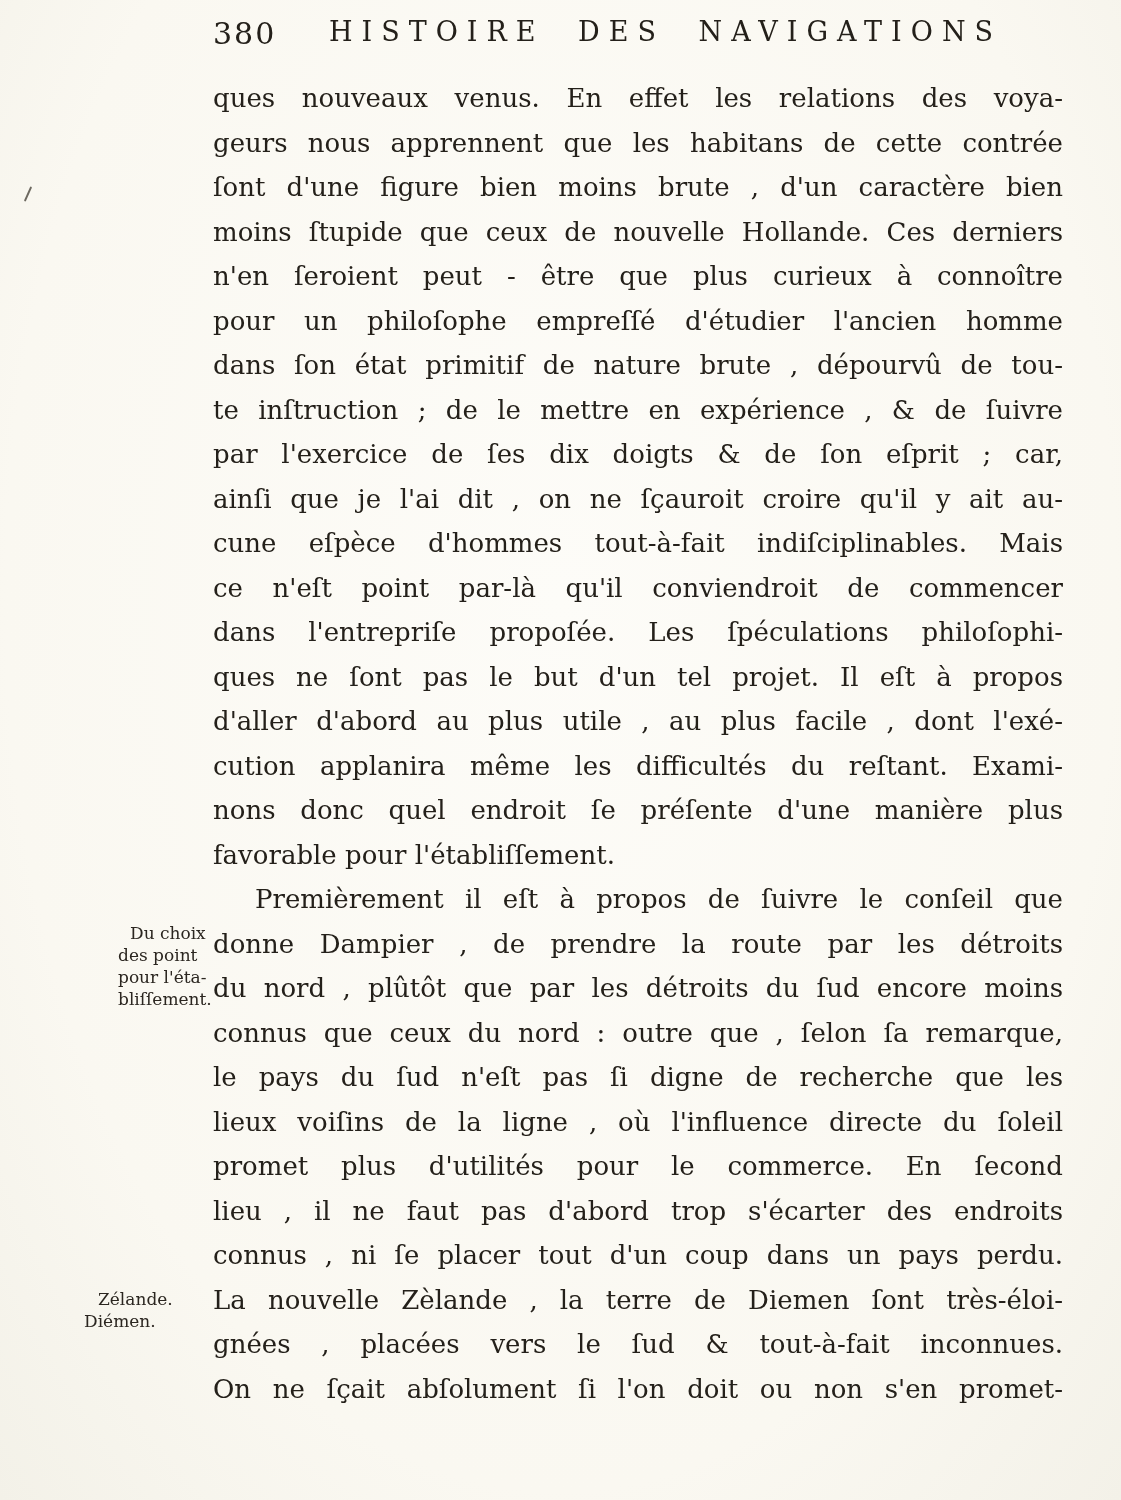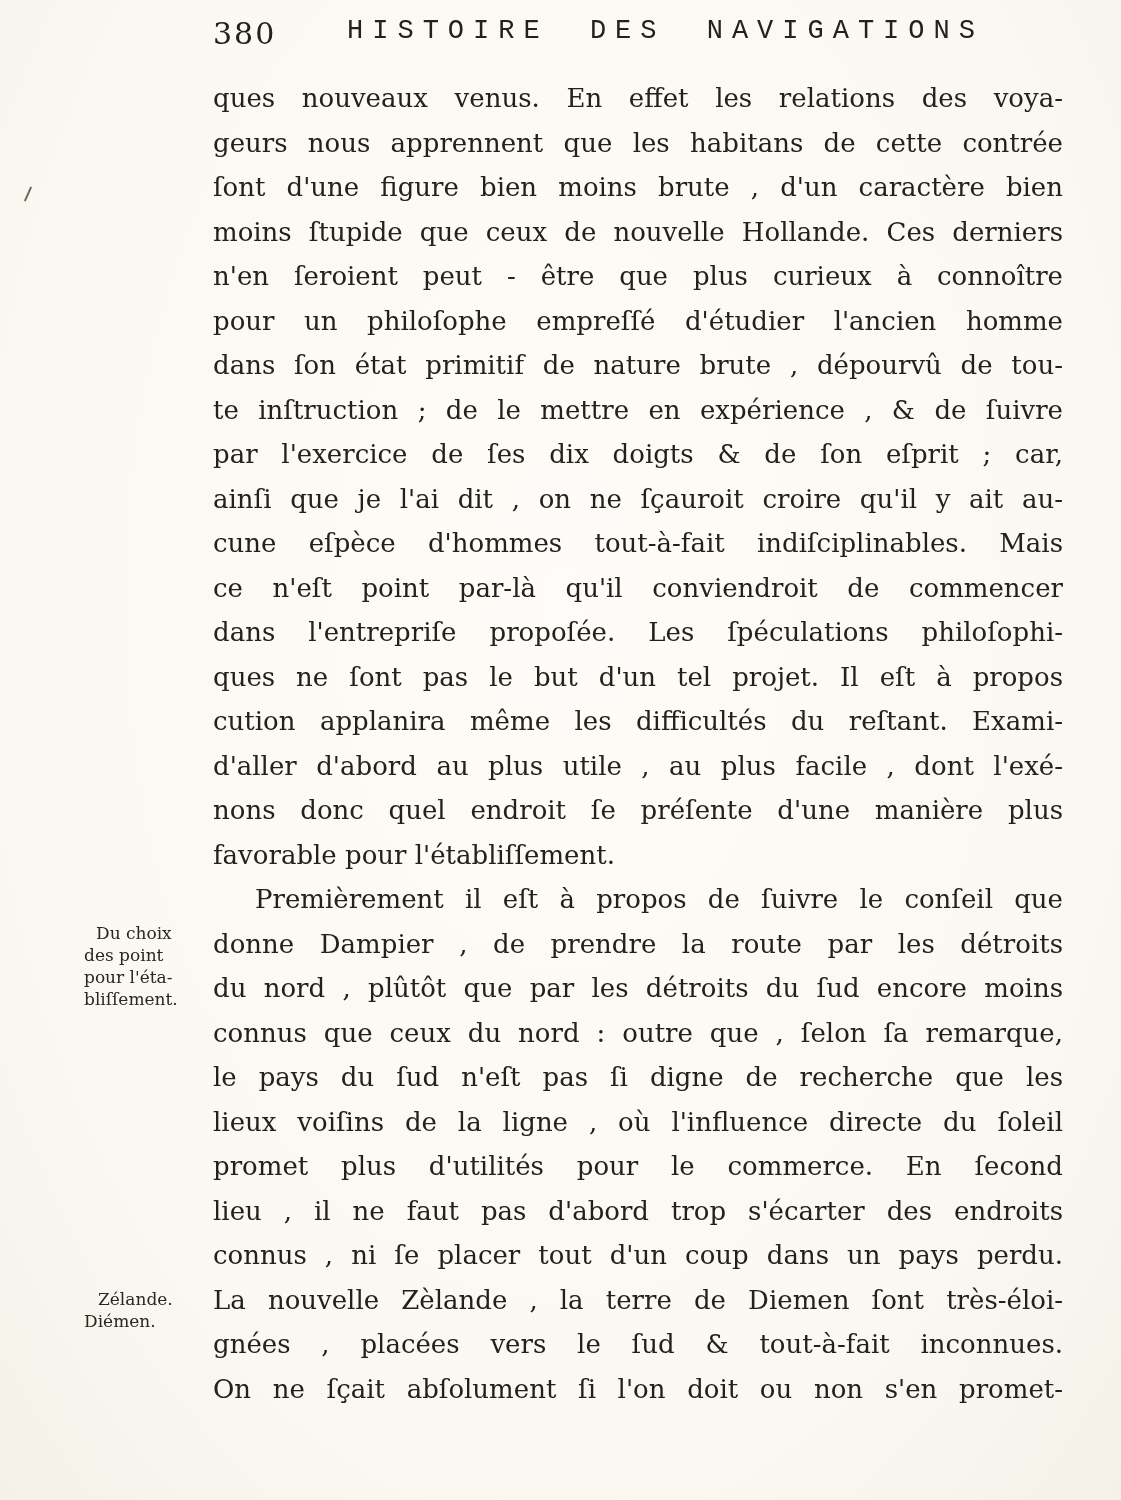--- a/index.html
+++ b/index.html
@@ -32,21 +32,20 @@
     min-width:95px;
   }
   .running-title{
     flex:1;
     text-align:center;
     font-size:27px;
     letter-spacing:9px;
     word-spacing:16px;
     white-space:nowrap;
     padding-right:40px;
-    font-family:Liberation Mono, monospace;
   }
   
   .textblock{
     position:absolute;
     top:76px;
     left:213px;
     width:850px;
     font-size:26px;
     line-height:44.5px;
   }
@@ -62,21 +61,21 @@
   
   .margin-note{
     position:absolute;
     left:84px;
     width:124px;
     font-size:17px;
     line-height:22px;
     color:#2b2620;
   }
   .margin-note .note-line{ white-space:nowrap; }
-  .note-0{ top:922px; }
+  .note-0{ top:922px;margin-left:34px; }
   .note-0 .note-line:first-child{ padding-left:12px; }
   .note-1{ top:1288px; }
   .note-1 .note-line:first-child{ padding-left:14px; }
   
   .ink-mark{
     position:absolute;
     left:27px;
     top:186px;
     width:2px;
     height:16px;
@@ -117,22 +116,22 @@
       <div class="line">n'en ſeroient peut - être que plus curieux à connoître</div>
       <div class="line">pour un philoſophe empreſſé d'étudier l'ancien homme</div>
       <div class="line">dans ſon état primitif de nature brute , dépourvû de tou-</div>
       <div class="line">te inſtruction ; de le mettre en expérience , &amp; de ſuivre</div>
       <div class="line">par l'exercice de ſes dix doigts &amp; de ſon eſprit ; car,</div>
       <div class="line">ainſi que je l'ai dit , on ne ſçauroit croire qu'il y ait au-</div>
       <div class="line">cune eſpèce d'hommes tout-à-fait indiſciplinables. Mais</div>
       <div class="line">ce n'eſt point par-là qu'il conviendroit de commencer</div>
       <div class="line">dans l'entrepriſe propoſée. Les ſpéculations philoſophi-</div>
       <div class="line">ques ne ſont pas le but d'un tel projet. Il eſt à propos</div>
+      <div class="line">d'aller d'abord au plus utile , au plus facile , dont l'exé-</div>
       <div class="line">cution applanira même les difficultés du reſtant. Exami-</div>
-      <div class="line">d'aller d'abord au plus utile , au plus facile , dont l'exé-</div>
       <div class="line">nons donc quel endroit ſe préſente d'une manière plus</div>
       <div class="line para-end">favorable pour l'établiſſement.</div>
       <div class="line indent">Premièrement il eſt à propos de ſuivre le conſeil que</div>
       <div class="line">donne Dampier , de prendre la route par les détroits</div>
       <div class="line">du nord , plûtôt que par les détroits du ſud encore moins</div>
       <div class="line">connus que ceux du nord : outre que , ſelon ſa remarque,</div>
       <div class="line">le pays du ſud n'eſt pas ſi digne de recherche que les</div>
       <div class="line">lieux voiſins de la ligne , où l'influence directe du ſoleil</div>
       <div class="line">promet plus d'utilités pour le commerce. En ſecond</div>
       <div class="line">lieu , il ne faut pas d'abord trop s'écarter des endroits</div>

